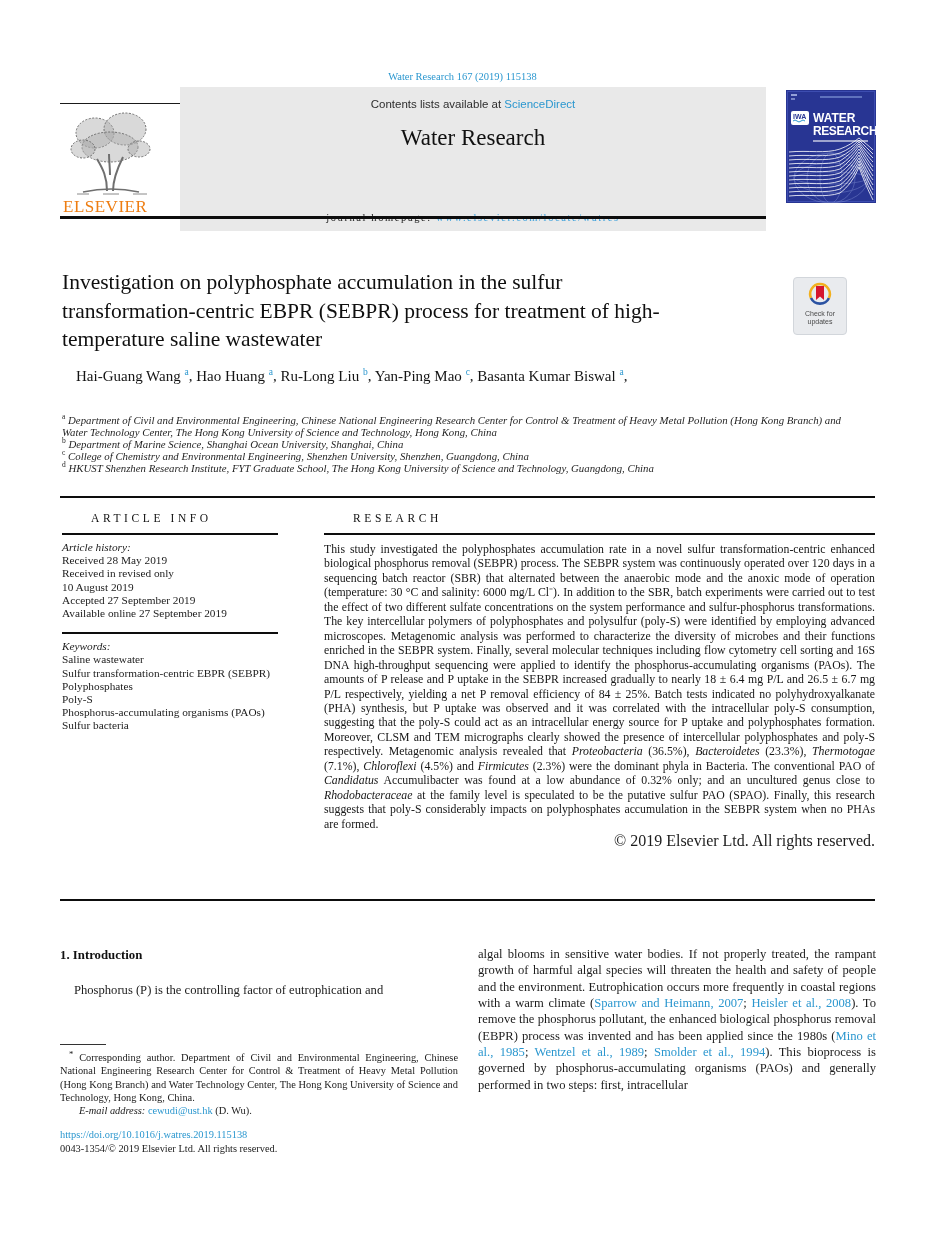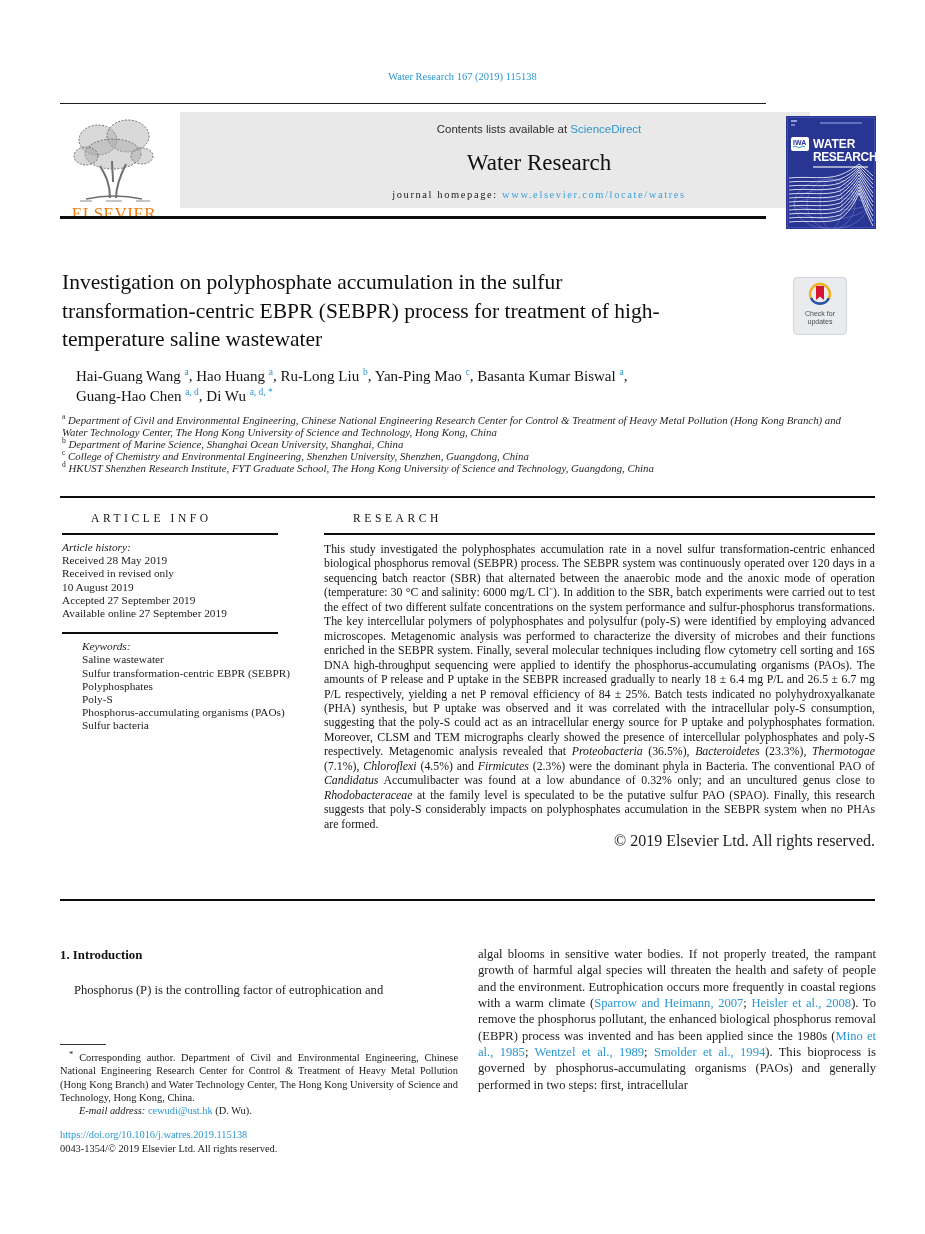--- a/index.html
+++ b/index.html
@@ -8,38 +8,38 @@
 
   
   .citation{position:absolute;top:71px;left:0;width:100%;text-align:center;
             font-size:10.5px;color:#2b97cf;}
 
   
   .rule-thin-top{position:absolute;left:60px;top:103px;width:706px;height:1px;background:#1a1a1a;}
   .rule-thick-header{position:absolute;left:60px;top:216px;width:706px;height:3px;background:#0d0d0d;}
 
   
-  .elsevier{position:absolute;left:63px;top:114px;width:102px;height:108px;text-align:center;}
+  .elsevier{position:absolute;left:63px;top:107px;width:102px;height:108px;}
   .elsevier-word{font-size:17px;letter-spacing:.5px;color:#ee7d11;margin-top:-2px;
                  font-family:"Liberation Serif",serif;}
 
   
-  .banner{position:absolute;left:180px;top:112px;width:586px;height:96px;background:#e9e9e9;padding-left:44px;}
+  .banner{position:absolute;left:180px;top:87px;width:586px;height:144px;background:#e9e9e9;}
   .contents-line{position:absolute;top:11px;width:100%;text-align:center;
                  font-family:"Liberation Sans",sans-serif;font-size:11.5px;color:#2e2e2e;}
   .contents-line .sd{color:#2b97cf;}
   .banner-title{position:absolute;top:38px;width:100%;text-align:center;
                 font-size:23px;color:#101010;}
   .homepage-line{position:absolute;bottom:8px;width:100%;text-align:center;
                  font-family:Liberation Serif, serif;font-size:10.5px;
                  letter-spacing:1.6px;color:#222;}
   .homepage-line .url{color:#3aa0dc;}
 
   
-  .cover{position:absolute;left:786px;top:116px;width:90px;height:113px;background:#14b8a6;}
+  .cover{position:absolute;left:786px;top:90px;width:90px;height:113px;background:#14b8a6;}
 
   
   .article-title{position:absolute;left:62px;top:268px;width:745px;font-size:21.5px;
                  line-height:28.5px;color:#0f0f0f;}
   .badge{position:absolute;left:793px;top:277px;width:52px;height:56px;background:#e9ebee;
          border:1px solid #d2d6db;border-radius:4px;text-align:center;
          font-family:"Liberation Sans",sans-serif;font-size:7px;color:#4a4a4a;line-height:8px;}
 
   
   .authors{position:absolute;left:76px;top:366px;width:770px;font-size:15px;line-height:20px;color:#141414;}
@@ -54,21 +54,21 @@
   .rule-thick-mid{position:absolute;left:60px;top:496px;width:815px;height:2px;background:#0d0d0d;}
   .rule-thick-bot{position:absolute;left:60px;top:899px;width:815px;height:2px;background:#0d0d0d;}
   .info-col{position:absolute;left:62px;top:512px;width:262px;}
   .abs-col{position:absolute;left:324px;top:512px;width:551px;}
   .sec-head{font-size:11.5px;letter-spacing:3.6px;color:#111;margin-left:29px;}
   .head-rule{height:2px;background:#0d0d0d;margin-top:9px;}
   .info-col .head-rule{width:216px;}
   .history{margin-top:6px;font-size:11.3px;line-height:13.2px;}
   .hist-label,.kw-label{font-style:italic;}
   .kw-rule{width:216px;height:2px;background:#0d0d0d;margin:12px 0 6px;}
-  .keywords{font-size:11.3px;line-height:13.2px;margin-left:20px;}
+  .keywords{font-size:11.3px;line-height:13.2px;}
   .abs-text{margin-top:7px;font-size:11.8px;line-height:14.45px;text-align:justify;color:#161616;}
   .abs-text i{font-style:italic;}
   .abs-copy{text-align:right;font-size:16px;margin-top:1px;}
 
   
   .intro-left{position:absolute;left:60px;top:948px;width:398px;}
   .intro-head{font-size:12.8px;font-weight:bold;color:#111;}
   .intro-par{margin-top:19px;font-size:12.6px;line-height:16.3px;text-indent:14px;text-align:justify;}
   .intro-right{position:absolute;left:478px;top:946px;width:398px;font-size:12.6px;
                line-height:16.35px;text-align:justify;}
@@ -173,21 +173,20 @@
       <path d="M3 16 A10 10 0 0 0 21 16" stroke="#2a52a2" stroke-width="2.6" fill="none"></path>
       <path d="M12 2 A10 10 0 0 1 21 16" stroke="#f2b01e" stroke-width="2.6" fill="none"></path>
       <path d="M8 4 h8 v14 l-4 -3.6 l-4 3.6 z" fill="#d5152e"></path>
     </svg>
     <div>Check for</div>
     <div>updates</div>
   </div>
 
   <div class="authors">
     <div><span></span><span>Hai-Guang Wang </span><sup>a</sup><span>, </span><span>Hao Huang </span><sup>a</sup><span>, </span><span>Ru-Long Liu </span><sup>b</sup><span>, </span><span>Yan-Ping Mao </span><sup>c</sup><span>, </span><span>Basanta Kumar Biswal </span><sup>a</sup><span>,</span></div>
-    <div><span></span><span>Guang-Hao Chen </span><sup>a, d</sup><span>, </span><span>Di Wu </span><sup>a, d, *</sup></div>
   </div>
 
   <div class="affils">
     <div><sup>a</sup><span> Department of Civil and Environmental Engineering, Chinese National Engineering Research Center for Control &amp; Treatment of Heavy Metal Pollution (Hong Kong Branch) and Water Technology Center, The Hong Kong University of Science and Technology, Hong Kong, China</span></div>
     <div><sup>b</sup><span> Department of Marine Science, Shanghai Ocean University, Shanghai, China</span></div>
     <div><sup>c</sup><span> College of Chemistry and Environmental Engineering, Shenzhen University, Shenzhen, Guangdong, China</span></div>
     <div><sup>d</sup><span> HKUST Shenzhen Research Institute, FYT Graduate School, The Hong Kong University of Science and Technology, Guangdong, China</span></div>
   </div>
 
   <div class="rule-thick-mid"></div>

